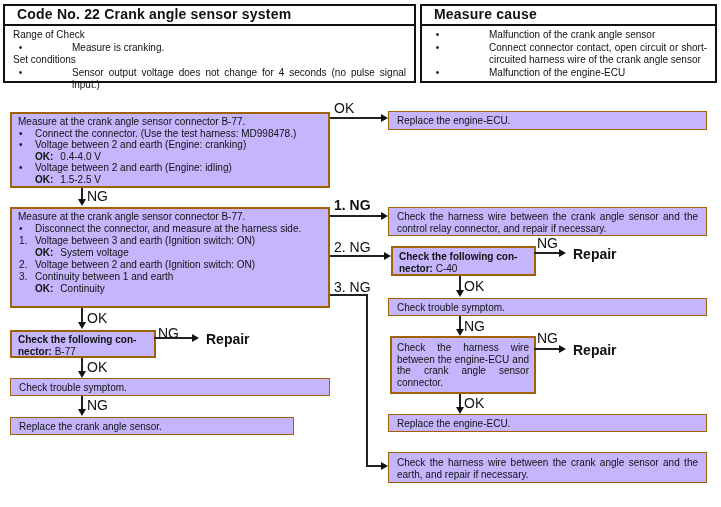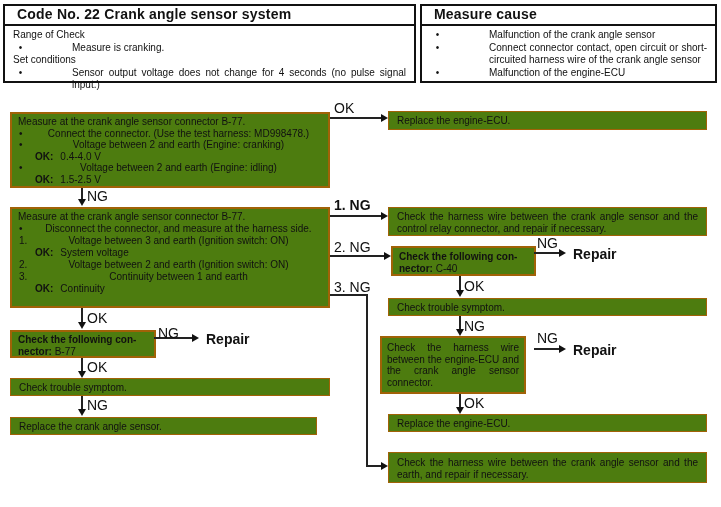--- a/index.html
+++ b/index.html
@@ -7,28 +7,28 @@
         font-family:"Liberation Sans",sans-serif;color:#111;overflow:hidden;}
   
   .hbox{position:absolute;border:2px solid #111;background:#fff;box-sizing:border-box;}
   .htitle{font-weight:bold;font-size:14px;padding:0 0 2px 12px;border-bottom:2px solid #111;
           letter-spacing:.2px;white-space:nowrap;}
   .hbody{font-size:10px;line-height:12.5px;padding:3px 6px 0 8px;}
   .brow{display:flex;}
   .brow .bul{width:15px;flex:none;text-align:center;}
   .brow .btxt{flex:1;text-align:justify;padding-right:2px;padding-left:44px;}
   
-  .fbox{position:absolute;border:1px solid #a16207;background:#4d7c0f;box-sizing:border-box;
+  .fbox{position:absolute;border:1px solid #a16207;background:#c4b5fd;box-sizing:border-box;
         font-size:10px;line-height:12px;}
   .fbox.thick{border-width:2px;line-height:11.5px;}
   .pad{padding:2px 6px;}
   .line1{padding:3px 8px;white-space:nowrap;}
   .row{display:flex;}
   .mk{width:16px;flex:none;padding-left:1px;}
-  .tx{flex:1;text-align:center;}
+  .tx{flex:1;}
   .okrow{padding-left:17px;}
   .okval{margin-left:7px;}
   .just{text-align:justify;}
   .nowrap{white-space:nowrap;}
   
   .hline,.vline{position:absolute;background:#222;}
   .hline{height:2px;}
   .vline{width:2px;}
   .arr-r{position:absolute;width:0;height:0;border-top:4px solid transparent;
          border-bottom:4px solid transparent;border-left:7px solid #111;}
@@ -135,42 +135,42 @@
 
   <div class="fbox thick" style="left:391px;top:246px;width:145px;height:30px;padding:3px 6px;">
     <div class="nowrap"><b>Check the following con-</b></div>
     <div class="nowrap"><b>nector:</b> <span>C-40</span></div>
   </div>
 
   <div class="fbox line1" style="left:388px;top:298px;width:319px;height:18px;">
     <span>Check trouble symptom.</span>
   </div>
 
-  <div class="fbox thick just" style="left:380px;top:336px;width:146px;height:58px;padding:4px 5px;">
+  <div class="fbox thick just" style="left:390px;top:336px;width:146px;height:58px;padding:4px 5px;">
     <span>Check the harness wire between the engine-ECU and the crank angle sensor connector.</span>
   </div>
 
   <div class="fbox line1" style="left:388px;top:414px;width:319px;height:18px;">
     <span>Replace the engine-ECU.</span>
   </div>
 
   <div class="fbox just" style="left:388px;top:452px;width:319px;height:31px;padding:4px 8px;line-height:11.5px;">
     <span>Check the harness wire between the crank angle sensor and the earth, and repair if necessary.</span>
   </div>
 
   <div class="fbox thick" style="left:10px;top:330px;width:146px;height:28px;padding:2px 6px;">
     <div class="nowrap"><b>Check the following con-</b></div>
     <div class="nowrap"><b>nector:</b> <span>B-77</span></div>
   </div>
 
   <div class="fbox line1" style="left:10px;top:378px;width:320px;height:18px;">
     <span>Check trouble symptom.</span>
   </div>
 
-  <div class="fbox line1" style="left:10px;top:417px;width:307px;height:18px;">
+  <div class="fbox line1" style="left:10px;top:417px;width:284px;height:18px;">
     <span>Replace the crank angle sensor.</span>
   </div>
 
   <div class="hline" style="left:330px;top:117px;width:52px;"></div>
   <div class="arr-r" style="left:381px;top:114px;"></div>
 
   <div class="vline" style="left:81px;top:188px;height:13px;"></div>
   <div class="arr-d" style="left:78px;top:199px;"></div>
 
   <div class="hline" style="left:330px;top:215px;width:52px;"></div>

